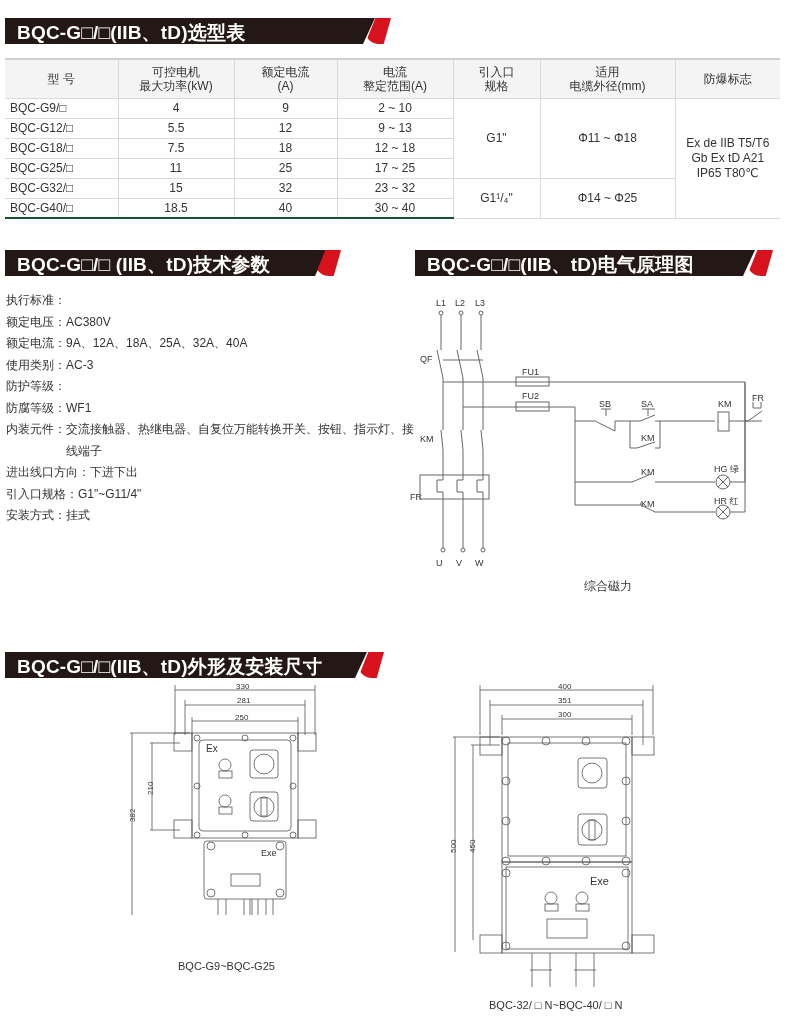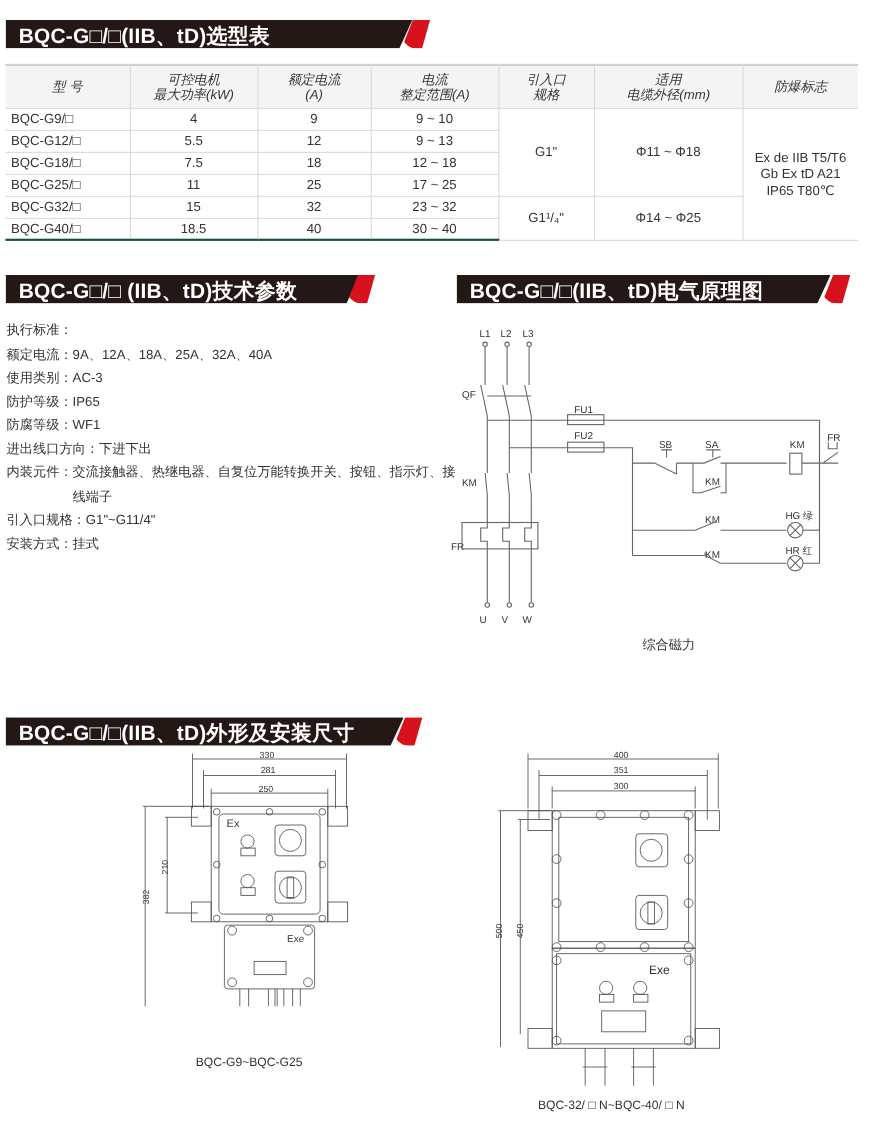--- a/index.html
+++ b/index.html
@@ -8,21 +8,21 @@
   .banner { position: absolute; height: 42px; }
   .banner .bar { position: absolute; left: 0; top: 0; height: 26px; background: #231815; clip-path: polygon(0 0, 100% 0, calc(100% - 12px) 100%, 0 100%); }
   .banner .title { position: absolute; left: 12px; top: 2px; font-size: 19px; font-weight: bold; color: #ffffff; white-space: nowrap; letter-spacing: 0.2px; }
   .banner .red { position: absolute; top: 0; width: 26px; height: 26px; background: #d8121c; clip-path: polygon(40% 0, 100% 0, 72% 100%, 0 100%); border-radius: 0 0 0 14px; }
 
   table.sel { position: absolute; left: 5px; top: 58px; width: 775px; border-collapse: collapse; font-size: 12px; color: #333; }
   table.sel th, table.sel td { border: 1px solid #d9d9d9; text-align: center; font-weight: normal; height: 20px; line-height: 14px; }
   table.sel th { background: #f4f4f4; height: 39px; }
   table.sel td.model { text-align: left; padding-left: 5px; }
   table.sel td.mark { line-height: 15px; }
-  table.sel tr.top th { border-top: 2px solid #d0d0d0; font-style: italic; }
+  table.sel tr.top th { border-top: 2px solid #d0d0d0; }
   table.sel tr.last td { border-bottom: 2px solid #14532d; }
   table.sel th:first-child, table.sel td:first-child { border-left: none; }
   table.sel th:last-child, table.sel td:last-child { border-right: none; }
 
   .params { position: absolute; left: 6px; top: 290px; width: 410px; font-size: 12px; color: #333; }
   .prow { display: flex; line-height: 21.5px; }
   .plabel { white-space: nowrap; }
   .pval { flex: 1; }
 
   .caption { position: absolute; font-size: 11px; color: #333; white-space: nowrap; }
@@ -54,21 +54,21 @@
     <th><span>额定电流</span><br><span>(A)</span></th>
     <th><span>电流</span><br><span>整定范围(A)</span></th>
     <th><span>引入口</span><br><span>规格</span></th>
     <th><span>适用</span><br><span>电缆外径(mm)</span></th>
     <th><span>防爆标志</span></th>
   </tr>
   <tr>
     <td class="model">BQC-G9/□</td>
     <td>4</td>
     <td>9</td>
-    <td>9 ~ 10</td>
+    <td>2 ~ 10</td>
     <td rowspan="4">G1"</td>
     <td rowspan="4">Φ11 ~ Φ18</td>
     <td rowspan="6" class="mark"><span>Ex de IIB T5/T6</span><br><span>Gb Ex tD A21</span><br><span>IP65 T80℃</span></td>
   </tr>
   <tr>
     <td class="model">BQC-G12/□</td>
     <td>5.5</td>
     <td>12</td>
     <td>9 ~ 13</td>
   </tr>
@@ -111,42 +111,45 @@
   <div class="bar" style="width:340px;"></div>
   <div class="red" style="left:332px;"></div>
   <div class="title">BQC-G□/□(IIB、tD)电气原理图</div>
 </div>
 
 <div class="params">
   <div class="prow">
       <span class="plabel">执行标准：</span>
     </div>
   <div class="prow">
+      <span class="plabel">额定电压：</span>
+      <span class="pval">AC380V</span>
+    </div>
+  <div class="prow">
       <span class="plabel">额定电流：</span>
       <span class="pval">9A、12A、18A、25A、32A、40A</span>
     </div>
   <div class="prow">
       <span class="plabel">使用类别：</span>
       <span class="pval">AC-3</span>
     </div>
   <div class="prow">
       <span class="plabel">防护等级：</span>
-      <span class="pval">IP65</span>
     </div>
   <div class="prow">
       <span class="plabel">防腐等级：</span>
       <span class="pval">WF1</span>
     </div>
   <div class="prow">
+      <span class="plabel">内装元件：</span>
+      <span class="pval">交流接触器、热继电器、自复位万能转换开关、按钮、指示灯、接线端子</span>
+    </div>
+  <div class="prow">
       <span class="plabel">进出线口方向：</span>
       <span class="pval">下进下出</span>
-    </div>
-  <div class="prow">
-      <span class="plabel">内装元件：</span>
-      <span class="pval">交流接触器、热继电器、自复位万能转换开关、按钮、指示灯、接线端子</span>
     </div>
   <div class="prow">
       <span class="plabel">引入口规格：</span>
       <span class="pval">G1"~G11/4"</span>
     </div>
   <div class="prow">
       <span class="plabel">安装方式：</span>
       <span class="pval">挂式</span>
     </div>
 </div>

